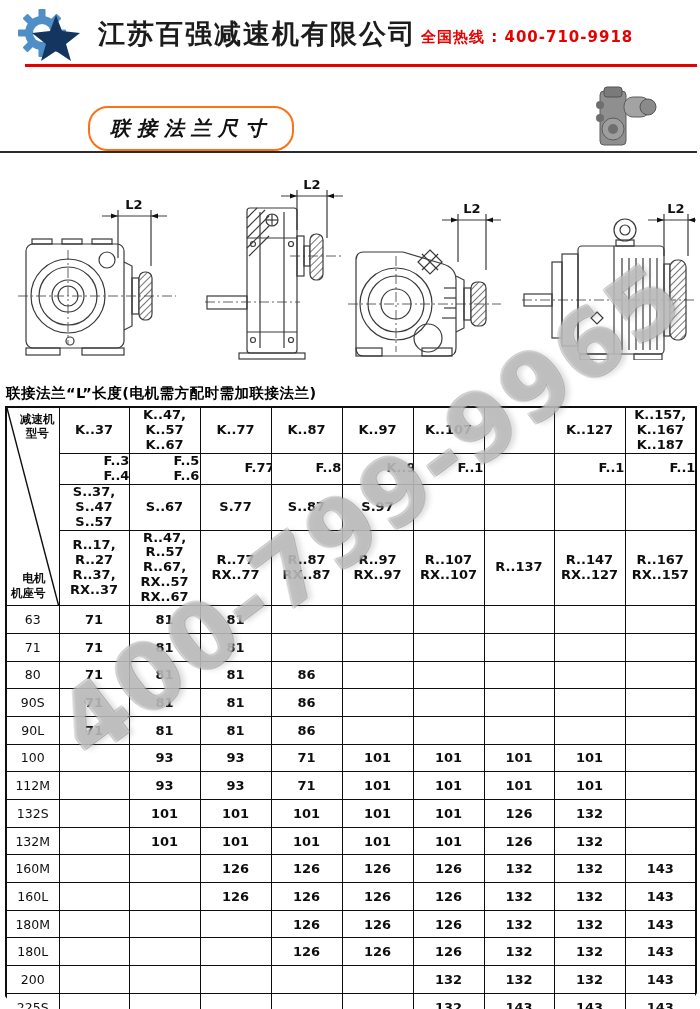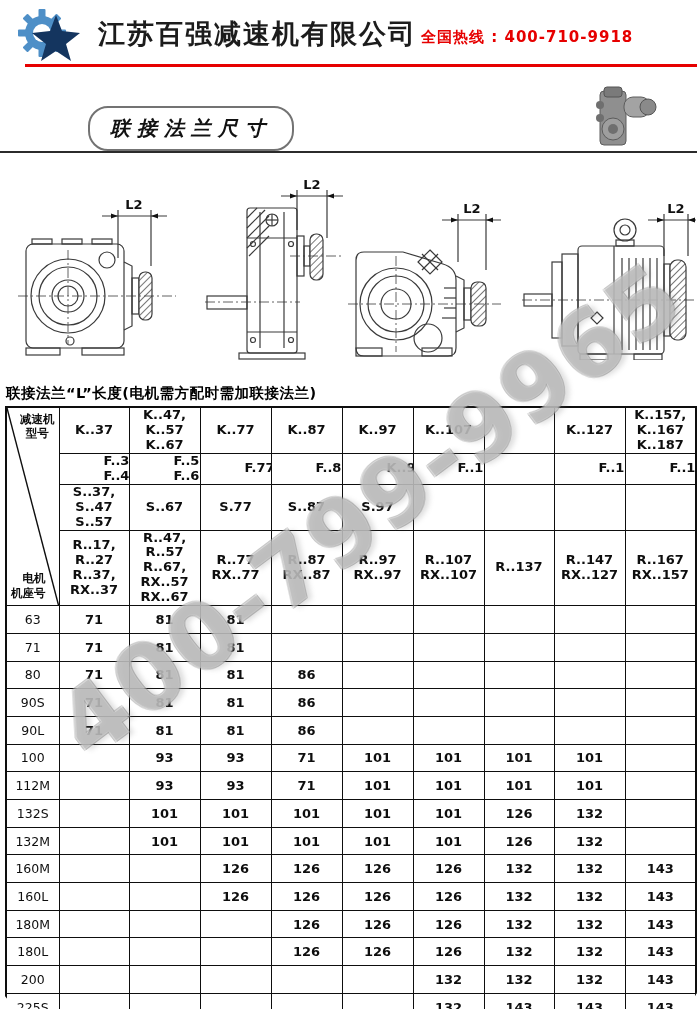--- a/index.html
+++ b/index.html
@@ -6,21 +6,21 @@
   body { background:#fff; font-family:"DejaVu Sans", sans-serif; }
   .page { position:relative; width:700px; height:1009px; background:#fff; overflow:hidden;border-radius:29px; }
 
   
   .logo { position:absolute; left:12px; top:5px; }
   .company-name { position:absolute; left:98px; top:16px; font-size:27px; font-weight:700; color:#1c1c1c; letter-spacing:2px; }
   .hotline { position:absolute; left:404px; top:28px; font-size:15px; font-weight:700; color:#e60000; letter-spacing:1px;margin-left:17px; }
   .red-rule { position:absolute; left:25px; top:64px; width:672px; height:3px; background:#e60000; }
 
   
-  .title-pill { position:absolute; left:88px; top:106px; padding:7px 20px; border:2px solid #737373; border-radius:20px; font-size:20px; font-weight:700; font-style:italic; letter-spacing:7px; color:#111; background:#fff; }
+  .title-pill { position:absolute; left:88px; top:106px; padding:7px 20px; border:2px solid #f97316; border-radius:20px; font-size:20px; font-weight:700; font-style:italic; letter-spacing:7px; color:#111; background:#fff; }
   .black-rule { position:absolute; left:0; top:151px; width:697px; height:2px; background:#2b2b2b; }
   .product-photo { position:absolute; left:586px; top:85px; }
 
   
   .drawing { position:absolute; }
   .drawing svg { display:block; }
   .dwg-stroke { stroke:#3a3a3a; fill:none; stroke-width:1.2; }
   .dim-text { font-size:13px; font-weight:700; fill:#111; }
 
   

